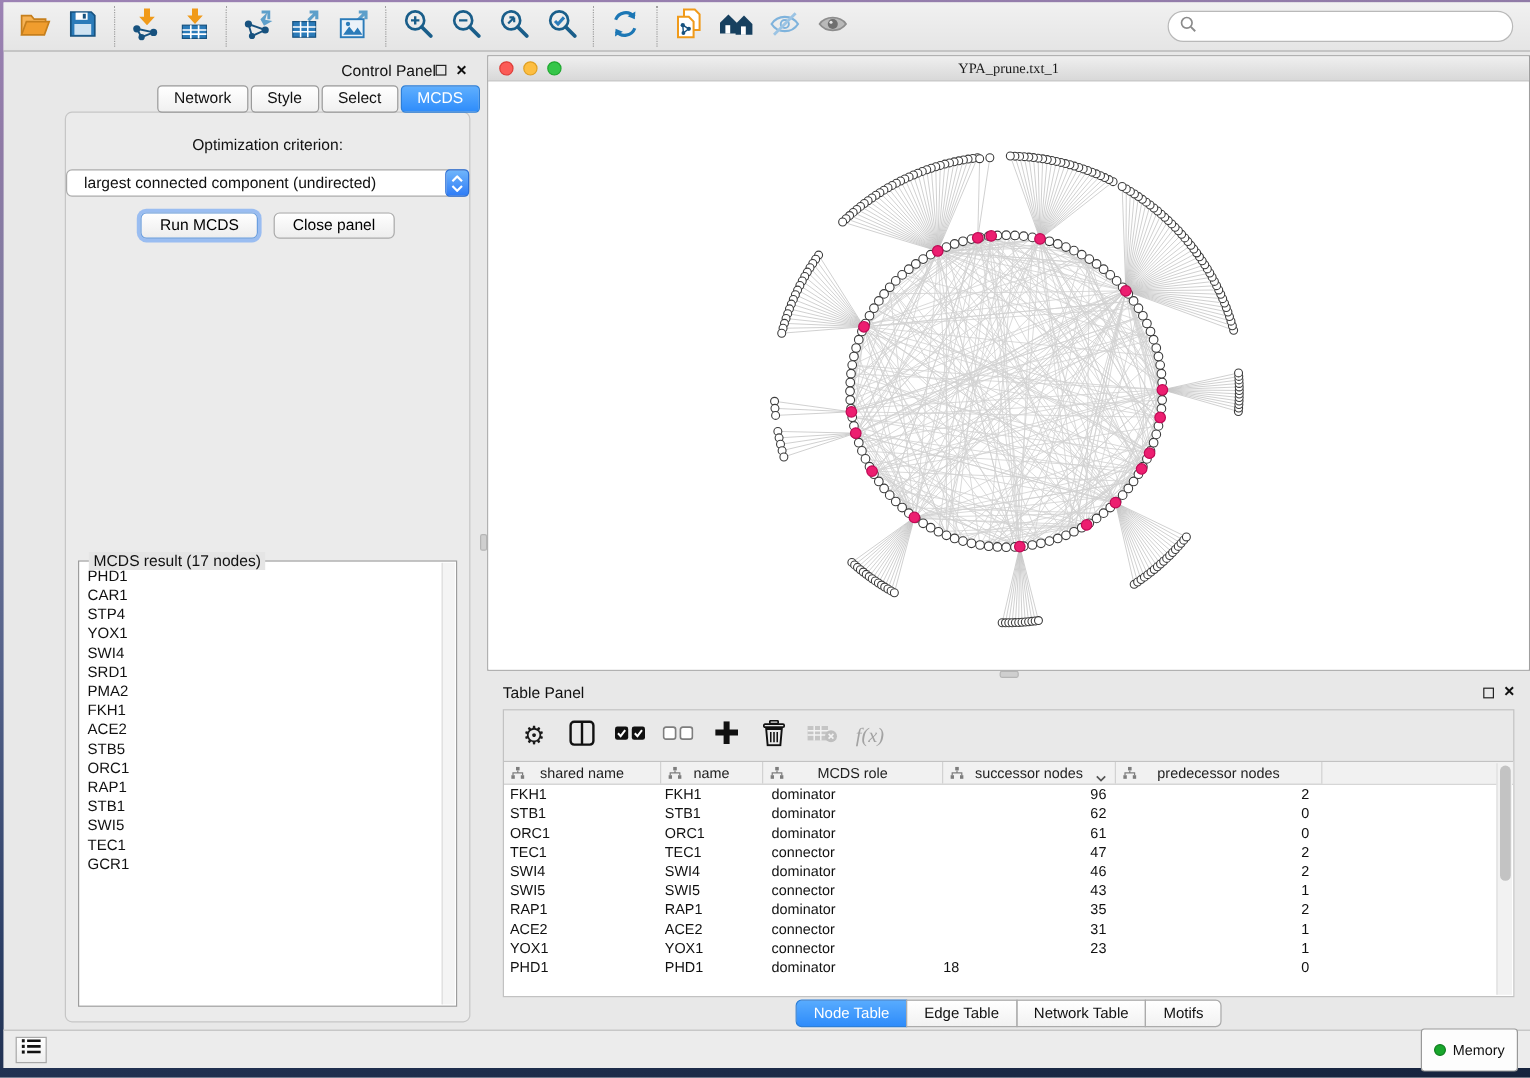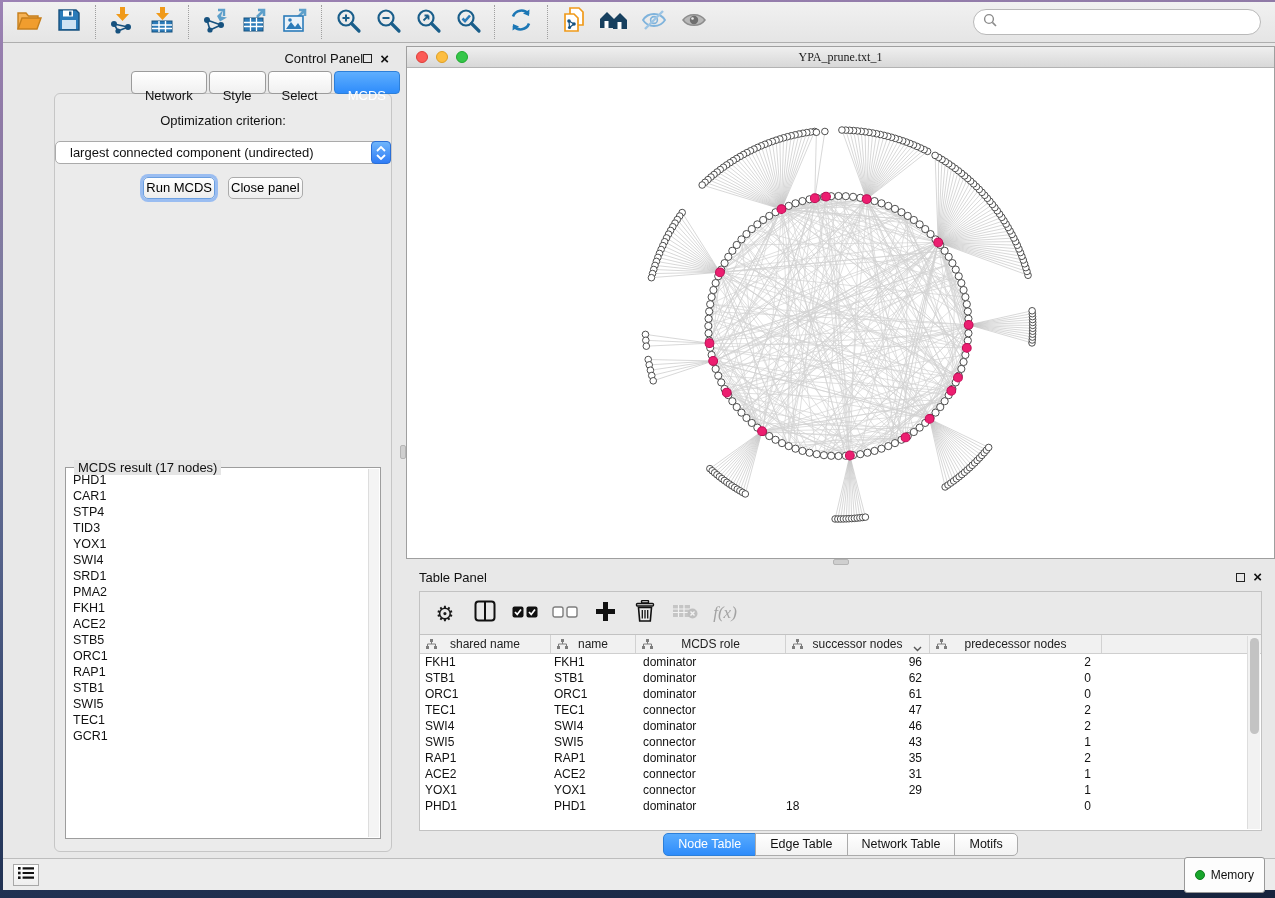--- a/index.html
+++ b/index.html
@@ -27,35 +27,35 @@
 
   
   .control-panel { width:397px; flex:0 0 397px; display:flex; flex-direction:column; padding-top:3px;align-items:flex-end; }
   .panel-header { height:25px; display:flex; align-items:center; padding:0 11px; }
   .panel-title { font-size:13px; color:#111; }
   .win-icons { margin-left:auto; display:flex; align-items:center; gap:8px; }
   .float-ico { width:9px; height:9px; border:1.6px solid #222; }
   .close-ico { font-size:15px; font-weight:bold; color:#111; line-height:10px; }
 
   .tabs-row { height:23px; display:flex; justify-content:center; gap:2px; margin-bottom:-1px; z-index:2; }
-  .tab { font-size:13px; padding:16px 13px 3px; border:1px solid #9b9b9b; border-radius:4px;
+  .tab { font-size:13px; padding:2px 13px 3px; border:1px solid #9b9b9b; border-radius:4px;
          background:linear-gradient(#ffffff,#f0f0f0); color:#111; }
   .tab.selected { background:linear-gradient(#5faffe,#2e8cfb); border-color:#2d7fd8; color:#fff; }
 
   .tab-content { flex:1; margin:0 8px 6px; border:1px solid #c6c6c6; border-radius:6px;
                  background:#ebebeb; display:flex; flex-direction:column; min-height:0; }
   .opt-label { text-align:center; margin-top:19px; font-size:13px; }
   .dropdown { width:336px; height:23px; margin:13px auto 0; background:#fff; border:1px solid #aaa;
               border-radius:5px; position:relative; font-size:13px; line-height:21px; padding-left:14px;
               white-space:nowrap; }
   .dd-stepper { position:absolute; right:-1px; top:-1px; width:20px; height:23px; border-radius:4px;
                 background:linear-gradient(#6fb5fb,#2f7cf6); border:1px solid #2b6fd6;
                 display:flex; flex-direction:column; align-items:center; justify-content:center; gap:2px; }
   .btn-row { display:flex; justify-content:center; gap:13px; margin-top:13px; }
-  .aqua-btn { font-size:13px; padding:2px 2px 3px; background:linear-gradient(#ffffff,#ededed);
+  .aqua-btn { font-size:13px; padding:2px 15px 3px; background:linear-gradient(#ffffff,#ededed);
               border:1px solid #ababab; border-radius:5px; font-family:"Liberation Sans",sans-serif; }
   .aqua-btn.focused { box-shadow:0 0 0 3px rgba(110,165,245,.65); border-color:#6b9fe0; }
 
   .mcds-group { flex:0 0 372px; margin:auto 10px 12px; position:relative; border:1px solid #9d9d9d;
                 background:#fff; }
   .mcds-legend { position:absolute; top:-8px; left:8px; background:#e5e5e5; padding:0 4px; font-size:13px; }
   .mcds-list { position:absolute; inset:4px 13px 2px 5px; overflow:hidden; }
   .mcds-item { font-size:12.5px; line-height:16px; padding-left:2px; }
   .mcds-scroll { position:absolute; top:1px; bottom:1px; right:1px; width:11px; background:#f4f4f4;
                  border-left:1px solid #ddd; }
@@ -314,21 +314,20 @@
         <div class="btn-row">
           <button class="aqua-btn focused">Run MCDS</button>
           <button class="aqua-btn">Close panel</button>
         </div>
         <div class="mcds-group">
           <span class="mcds-legend">MCDS result (17 nodes)</span>
           <div class="mcds-list" id="mcds-list">
               <div class="mcds-item">PHD1</div>
               <div class="mcds-item">CAR1</div>
               <div class="mcds-item">STP4</div>
-              <div class="mcds-item">TID3</div>
               <div class="mcds-item">YOX1</div>
               <div class="mcds-item">SWI4</div>
               <div class="mcds-item">SRD1</div>
               <div class="mcds-item">PMA2</div>
               <div class="mcds-item">FKH1</div>
               <div class="mcds-item">ACE2</div>
               <div class="mcds-item">STB5</div>
               <div class="mcds-item">ORC1</div>
               <div class="mcds-item">RAP1</div>
               <div class="mcds-item">STB1</div>
@@ -1367,21 +1366,21 @@
                   <div class="tcell" style="width: 131px; text-align: left; padding-left: 5px;">ACE2</div>
                   <div class="tcell" style="width: 85px; text-align: left; padding-left: 3px;">ACE2</div>
                   <div class="tcell" style="width: 150px; text-align: left; padding-left: 7px;">connector</div>
                   <div class="tcell" style="width: 144px; text-align: right; padding-right: 8px;">31</div>
                   <div class="tcell" style="width: 172px; text-align: right; padding-right: 11px;">1</div>
                 </div>
                 <div class="trow">
                   <div class="tcell" style="width: 131px; text-align: left; padding-left: 5px;">YOX1</div>
                   <div class="tcell" style="width: 85px; text-align: left; padding-left: 3px;">YOX1</div>
                   <div class="tcell" style="width: 150px; text-align: left; padding-left: 7px;">connector</div>
-                  <div class="tcell" style="width: 144px; text-align: right; padding-right: 8px;">29</div>
+                  <div class="tcell" style="width: 144px; text-align: right; padding-right: 8px;">23</div>
                   <div class="tcell" style="width: 172px; text-align: right; padding-right: 11px;">1</div>
                 </div>
                 <div class="trow">
                   <div class="tcell" style="width: 131px; text-align: left; padding-left: 5px;">PHD1</div>
                   <div class="tcell" style="width: 85px; text-align: left; padding-left: 3px;">PHD1</div>
                   <div class="tcell" style="width: 150px; text-align: left; padding-left: 7px;">dominator</div>
                   <div class="tcell" style="width: 144px; padding-right: 8px;">18</div>
                   <div class="tcell" style="width: 172px; text-align: right; padding-right: 11px;">0</div>
                 </div>
               </div>

